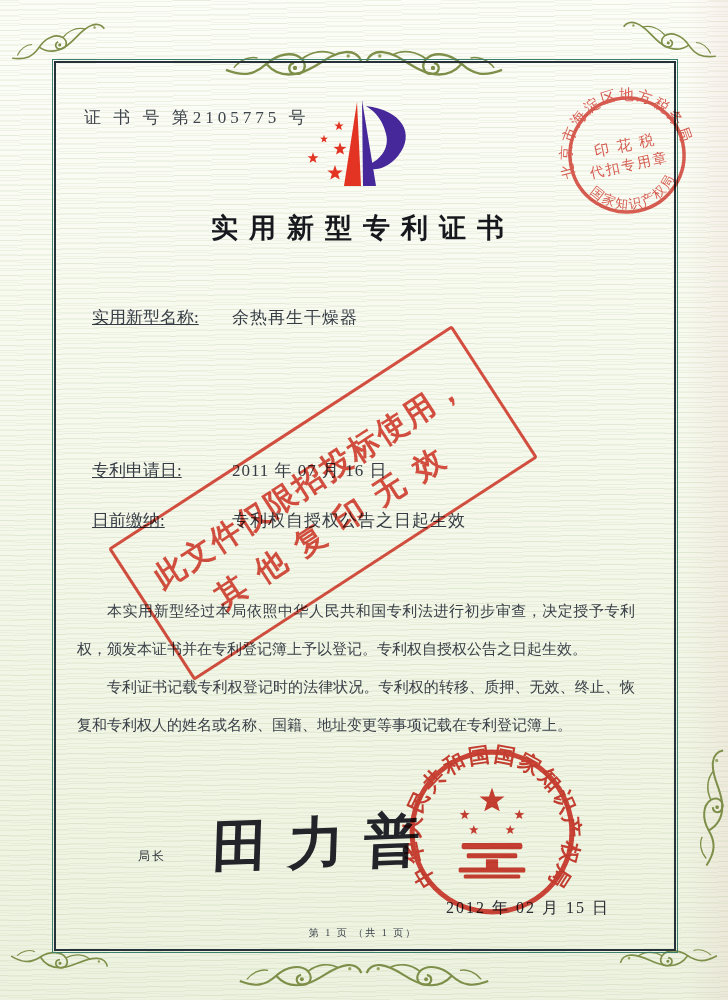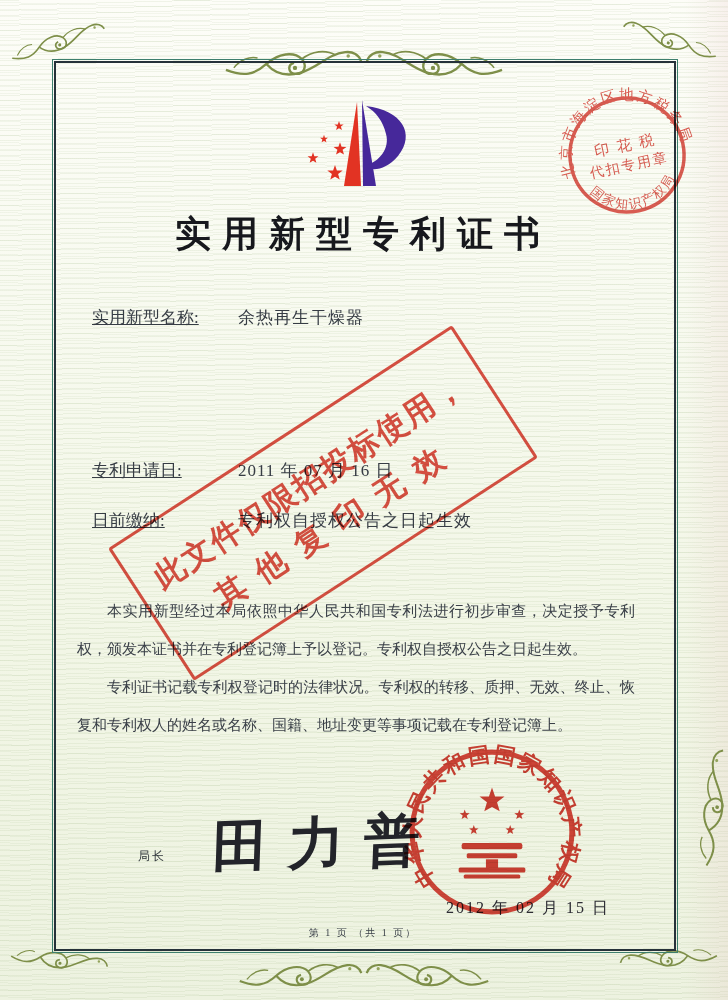--- a/index.html
+++ b/index.html
@@ -8,25 +8,25 @@
   .page{position:relative;width:728px;height:1000px;
         background:
           linear-gradient(270deg, rgba(225,185,185,.18), rgba(225,185,185,0) 6%),
           repeating-linear-gradient(178.5deg, rgba(150,178,120,.13) 0 1px, rgba(150,178,120,0) 1px 5px),
           repeating-linear-gradient(181.5deg, rgba(140,170,115,.09) 0 1px, rgba(140,170,115,0) 1px 7px),
           linear-gradient(180deg,#fdfdf8 0%,#f8faf0 30%,#f2f6e6 65%,#edf2e0 100%);}
   .frame{position:absolute;left:54px;top:61px;width:618px;height:886px;
          border:2px solid #26323a;outline:1px solid #3d7f6d;outline-offset:1px;}
   .cert-no{position:absolute;left:84px;top:106px;font-size:17px;color:#3e444b;letter-spacing:4px;}
   .title{position:absolute;left:54px;top:210px;width:618px;text-align:center;
-         font-size:36px;font-weight:700;color:#17181d;letter-spacing:11px;}
+         font-size:27px;font-weight:700;color:#17181d;letter-spacing:11px;}
   .frow{position:absolute;left:92px;font-size:17px;color:#363c44;white-space:nowrap;}
   .jlabel{display:inline-block;width:128px;text-align:justify;vertical-align:top;text-decoration:underline;}
   .jlabel::after{content:"";display:inline-block;width:100%;}
-  .fval{margin-left:18px;letter-spacing:1px;}
+  .fval{margin-left:12px;letter-spacing:1px;}
   .paras{position:absolute;left:77px;top:592px;width:558px;font-size:15px;
          line-height:38px;color:#3a4048;text-align:justify;}
   .paras p{margin:0;text-indent:2em;}
   .sig-title{position:absolute;left:138px;top:848px;font-size:12px;color:#2f353b;letter-spacing:2px;}
   .sig-name{position:absolute;left:212px;top:806px;font-size:56px;color:#23242a;
             letter-spacing:20px;transform:rotate(-2deg) skewX(-4deg);font-weight:600;white-space:nowrap;}
   .footer{position:absolute;left:54px;top:926px;width:618px;text-align:center;
           font-size:10px;color:#3c424a;letter-spacing:2px;}
   .seal-date{position:absolute;left:446px;top:898px;font-size:16px;color:#2c2c33;letter-spacing:2px;}
   .office-seal{position:absolute;left:400px;top:740px;width:184px;height:184px;
@@ -86,20 +86,21 @@
     </svg>
   <svg class="orn" style="left:364px;top:956px;width:126px;height:36px;transform:scaleX(-1)" viewBox="0 0 142 40">
       <use href="#flo"></use>
     </svg>
   <svg class="orn" style="left:652px;top:790px;width:120px;height:34px;transform:rotate(-78deg)" viewBox="0 0 142 40">
       <use href="#flo"></use>
     </svg>
 
   <div class="frame"></div>
 
+  <div class="cert-no">证 书 号 第2105775 号</div>
 
   <svg class="logo" viewBox="0 0 170 114">
     <g fill="#e23323">
       <use href="#st" transform="translate(57,32) scale(0.38)"></use>
       <use href="#st" transform="translate(42,45) scale(0.32)"></use>
       <use href="#st" transform="translate(58,55) scale(0.52)"></use>
       <use href="#st" transform="translate(31,64) scale(0.44)"></use>
       <use href="#st" transform="translate(53,79) scale(0.62)"></use>
     </g>
     <polygon points="75,8 62,92 79,92" fill="#e23323"></polygon>

